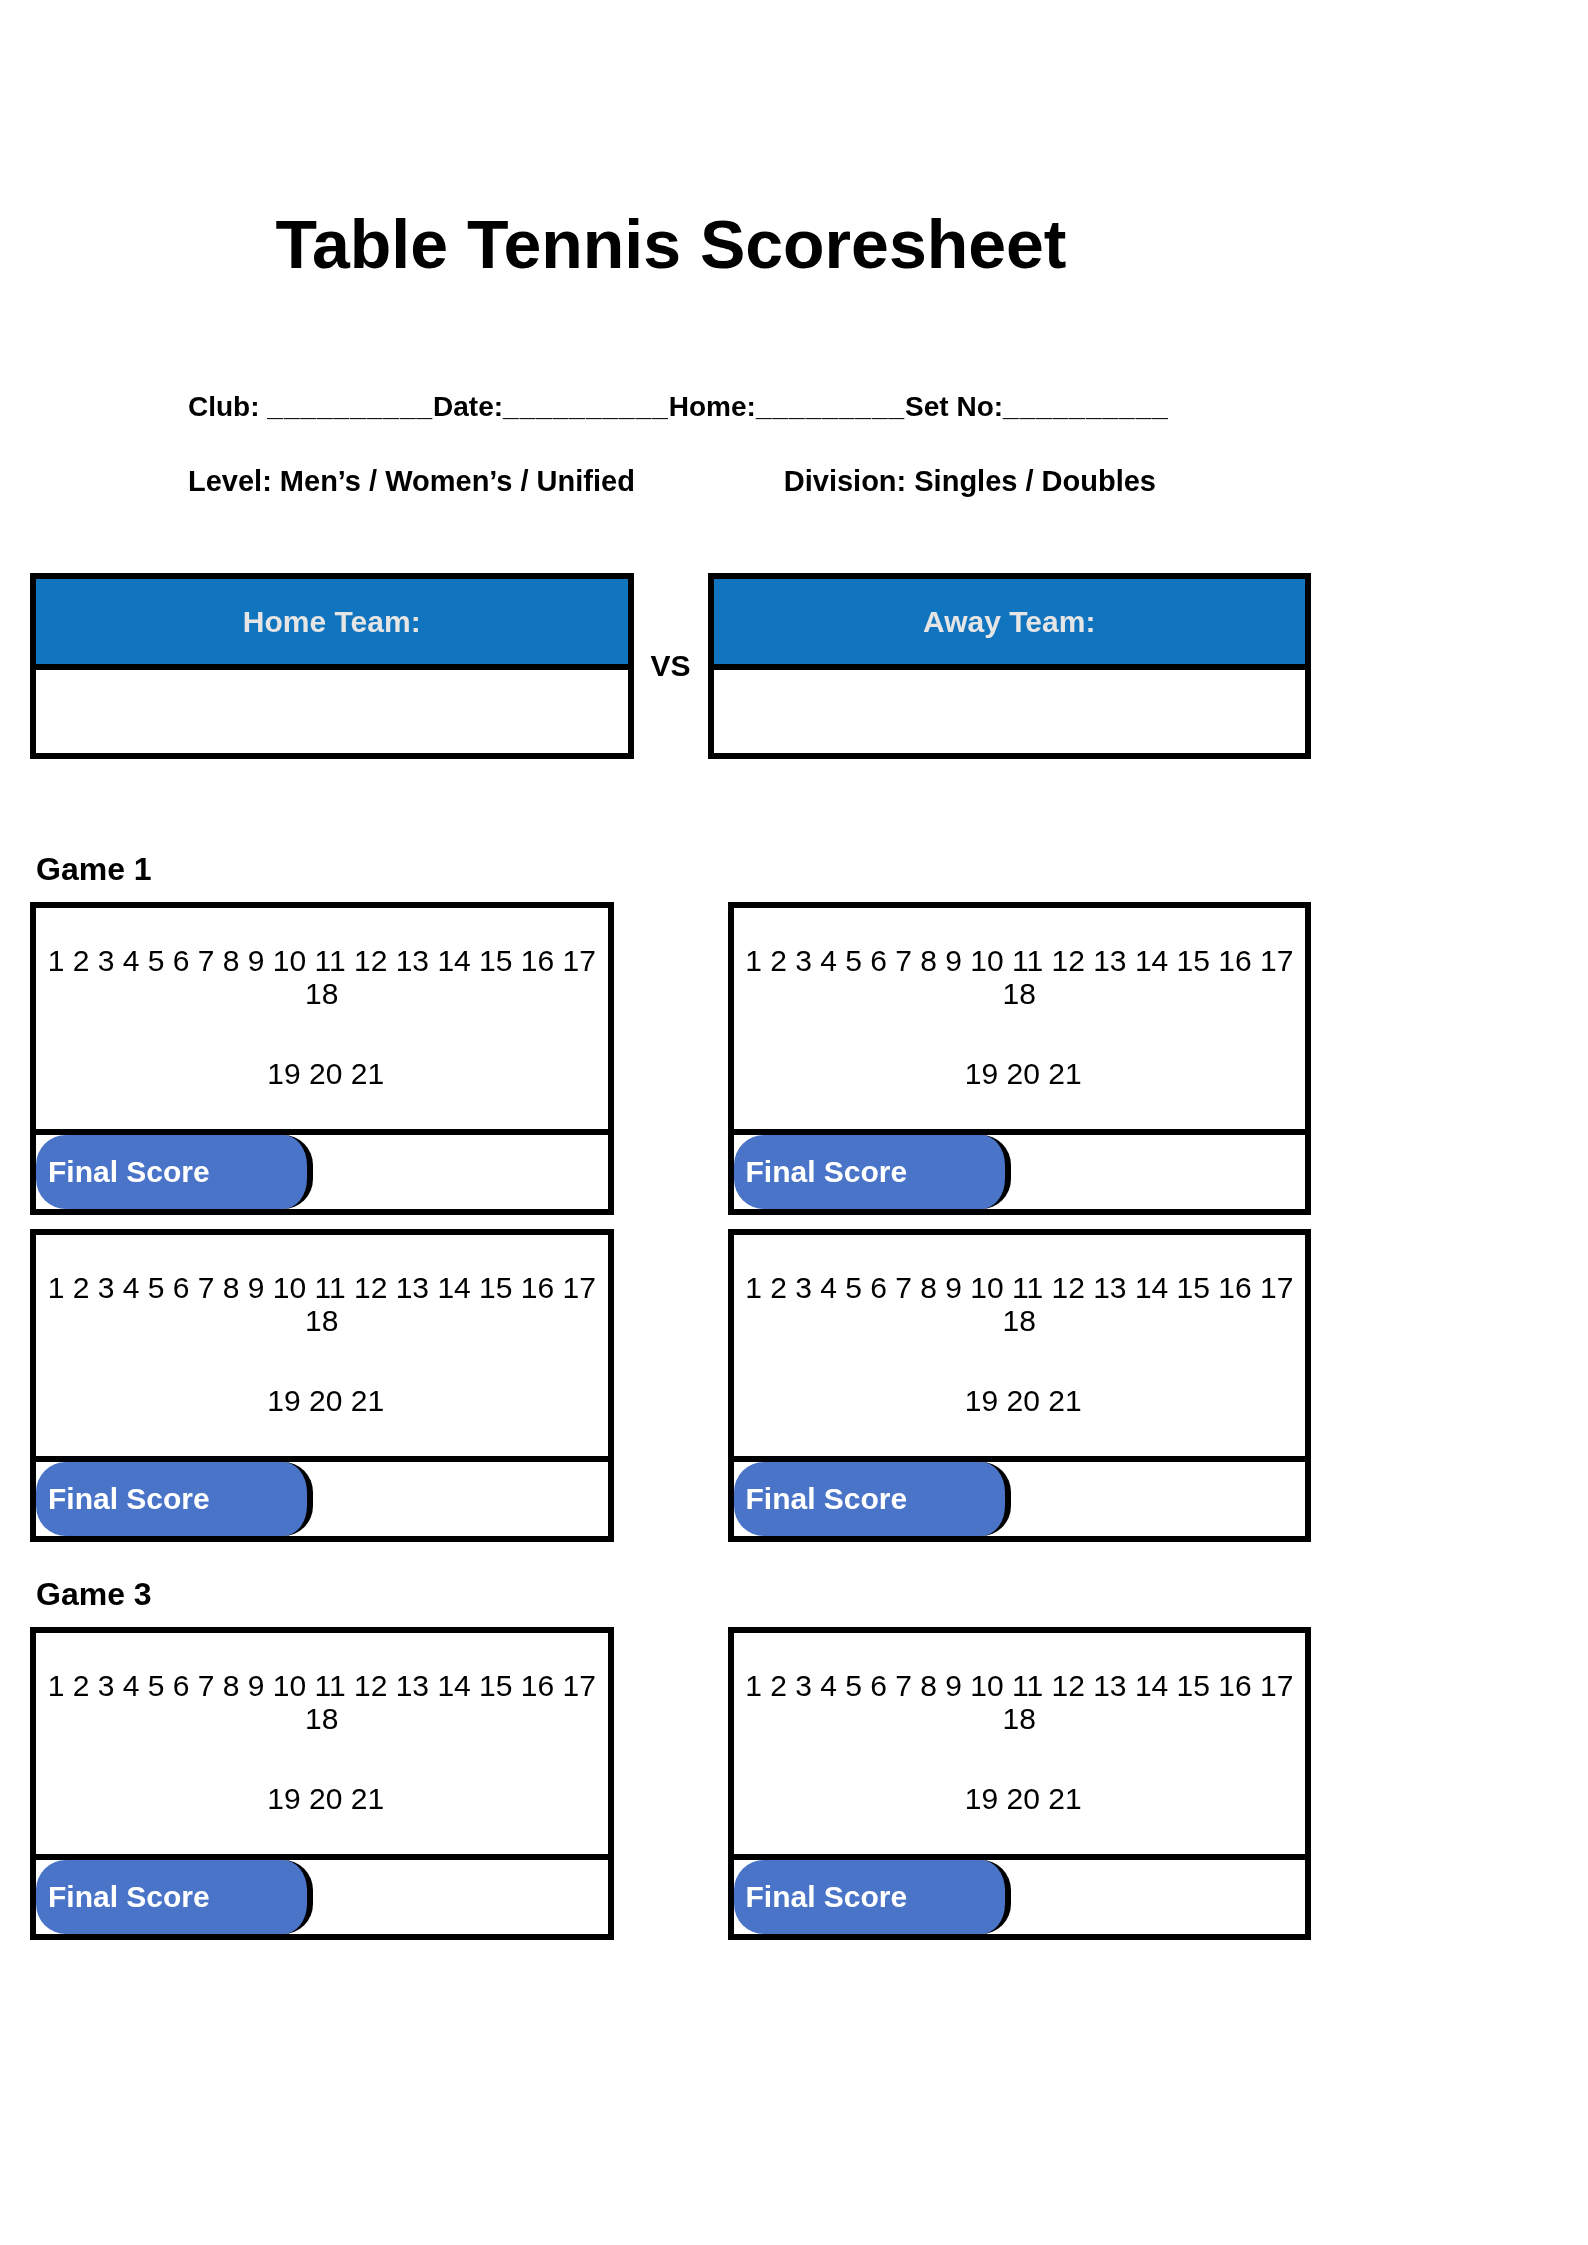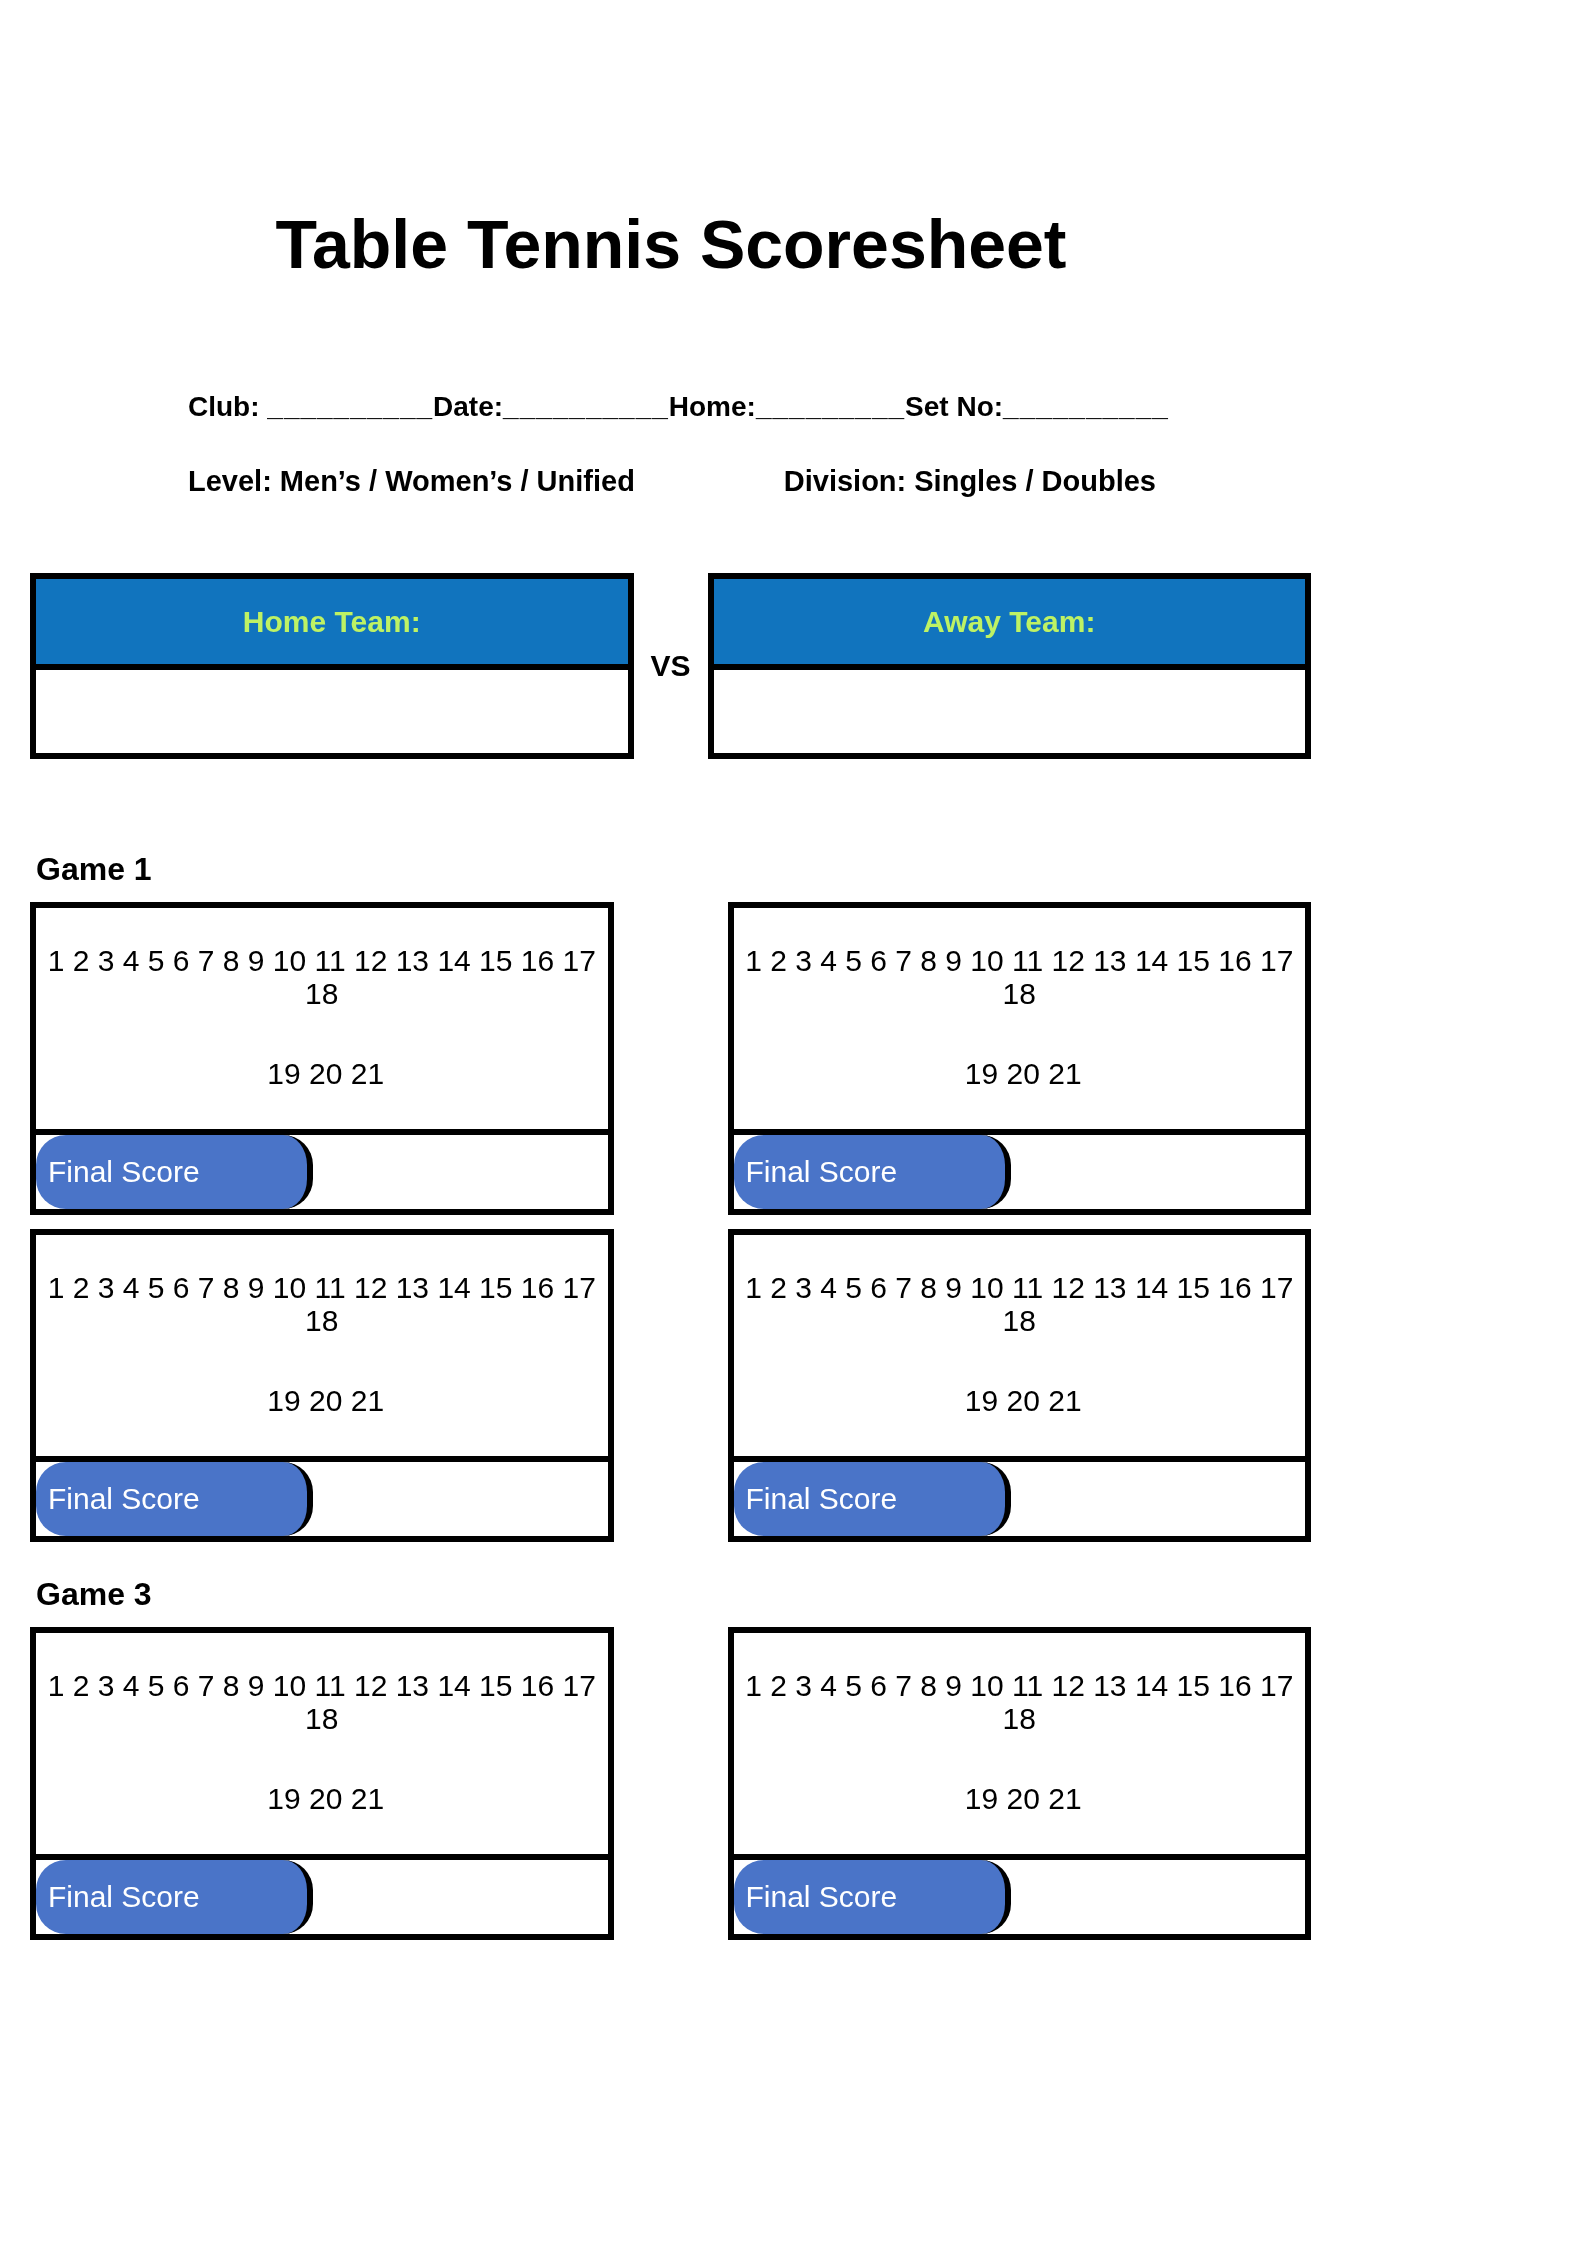--- a/index.html
+++ b/index.html
@@ -43,21 +43,21 @@
   }
   .team-table {
     flex: 1;
     border: 6px solid #000000;
     background: #ffffff;
   }
   .team-header {
     height: 85px;
     background: #1174be;
     border-bottom: 6px solid #000000;
-    color: #bef264;
+    color: #e5e5e5;
     font-size: 30px;
     font-weight: bold;
     display: flex;
     align-items: center;
     justify-content: center;
   }
   .team-body { height: 83px; background: #ffffff; }
   .vs-cell {
     width: 74px;
     display: flex;
@@ -103,21 +103,21 @@
     height: 74px;
     margin-top: auto;
   }
   .final-label-cell {
     width: 48.5%;
     box-sizing: border-box;
     background: #4a74c8;
     border-right: 6px solid #000000;
     color: #ffffff;
     font-size: 30px;
-    font-weight: normal;
+    font-weight: bold;
     display: flex;
     align-items: center;
     padding-left: 12px;
     border-radius: 30px;
   }
   .final-value-cell { flex: 1; background: #ffffff; }
   .footer-url {
     margin-top: 243px;
     text-align: center;
     font-family: "Liberation Serif", serif;

